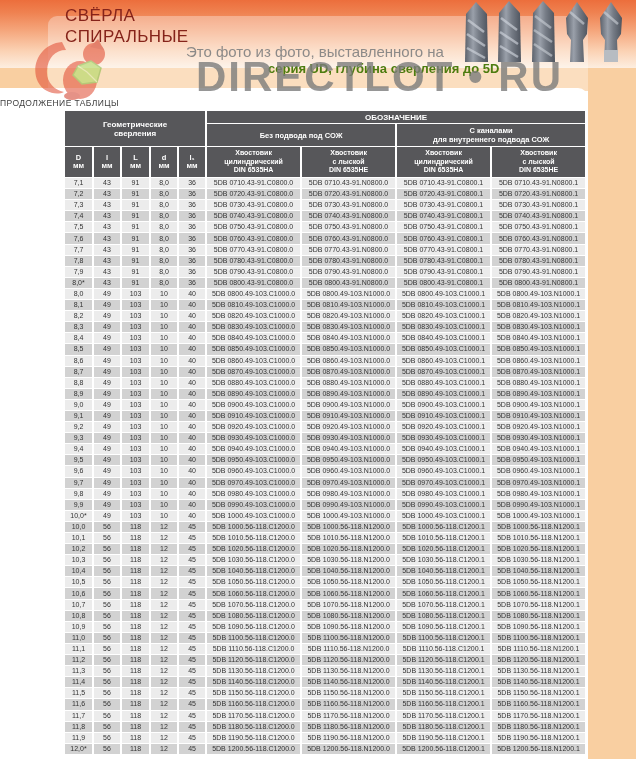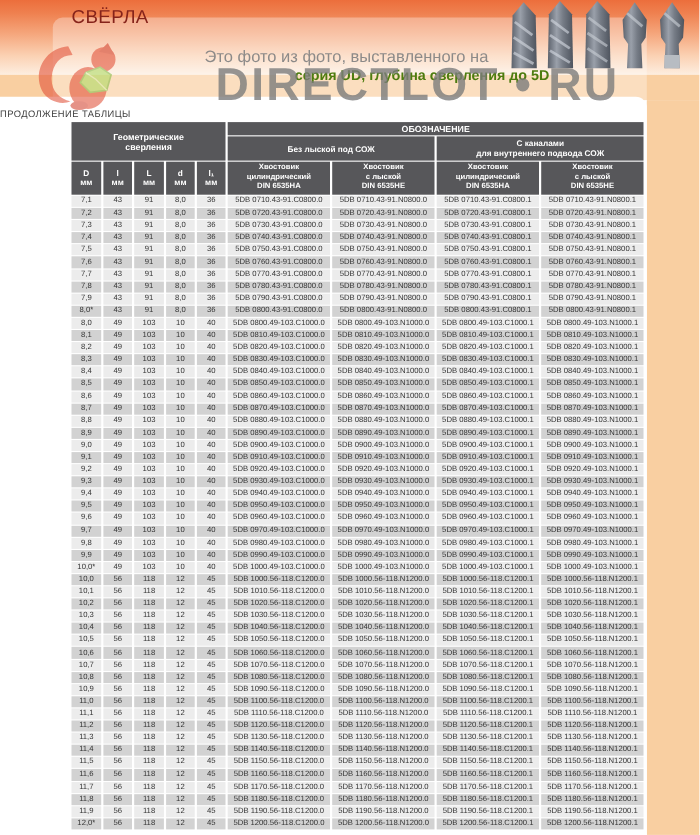--- a/index.html
+++ b/index.html
@@ -88,20 +88,21 @@
 <body>
 
 <div class="banner"></div>
 <div class="peach-band"></div>
 <div class="right-strip"></div>
 <div class="card-glow"></div>
 <div class="card"></div>
 
 <div class="page-title">
   <span>СВЁРЛА</span><br>
+  <span>СПИРАЛЬНЫЕ</span>
 </div>
 
 <div class="subtitle">серия UD, глубина сверления до 5D</div>
 
 <div class="drills">
   <svg width="176" height="66" viewBox="0 0 176 66">
     <defs>
       <linearGradient id="metal" x1="0" y1="0" x2="1" y2="0">
         <stop offset="0" stop-color="#5c626c"></stop>
         <stop offset="0.35" stop-color="#9aa0aa"></stop>
@@ -172,21 +173,21 @@
       <col style="width:93px">
       <col style="width:93px">
   </colgroup>
   <thead>
     <tr>
       <th colspan="5" rowspan="2" class="h-geo">Геометрические
 сверления</th>
       <th colspan="4" class="h-top">ОБОЗНАЧЕНИЕ</th>
     </tr>
     <tr>
-      <th colspan="2" class="h-mid">Без лыской под СОЖ</th>
+      <th colspan="2" class="h-mid">Без подвода под СОЖ</th>
       <th colspan="2" class="h-mid">С каналами
 для внутреннего подвода СОЖ</th>
     </tr>
     <tr>
       <th class="h-col">D
 мм</th>
       <th class="h-col">l
 мм</th>
       <th class="h-col">L
 мм</th>

